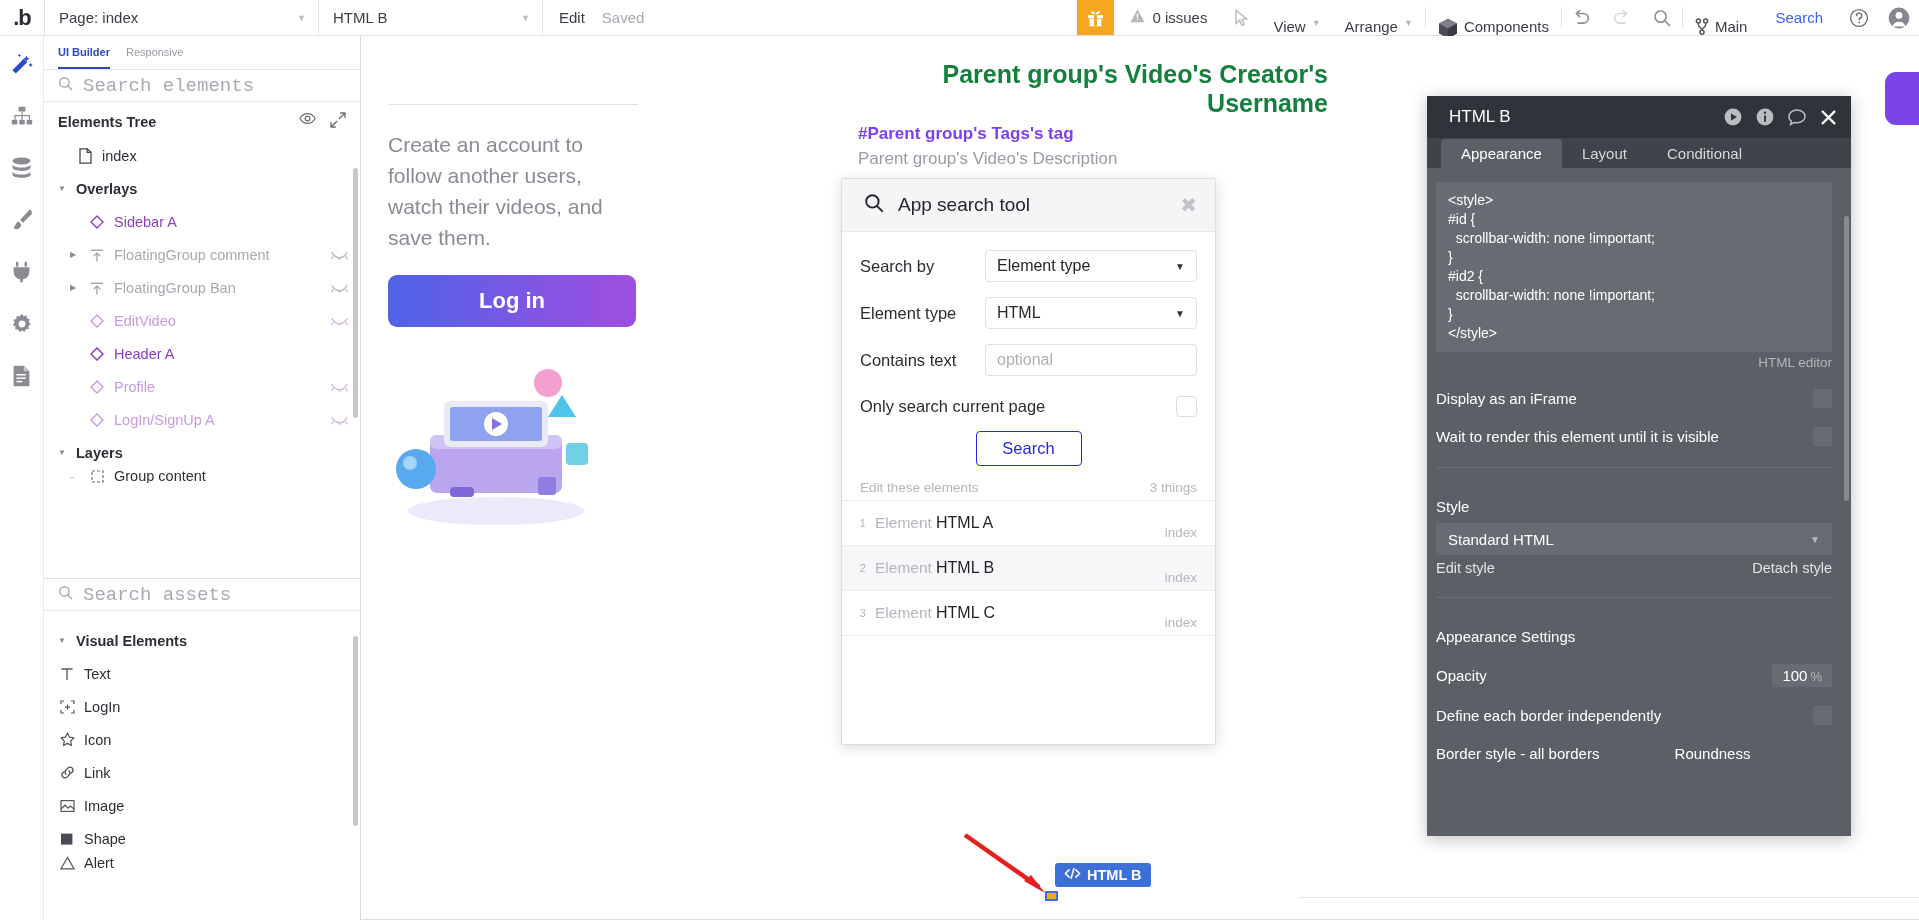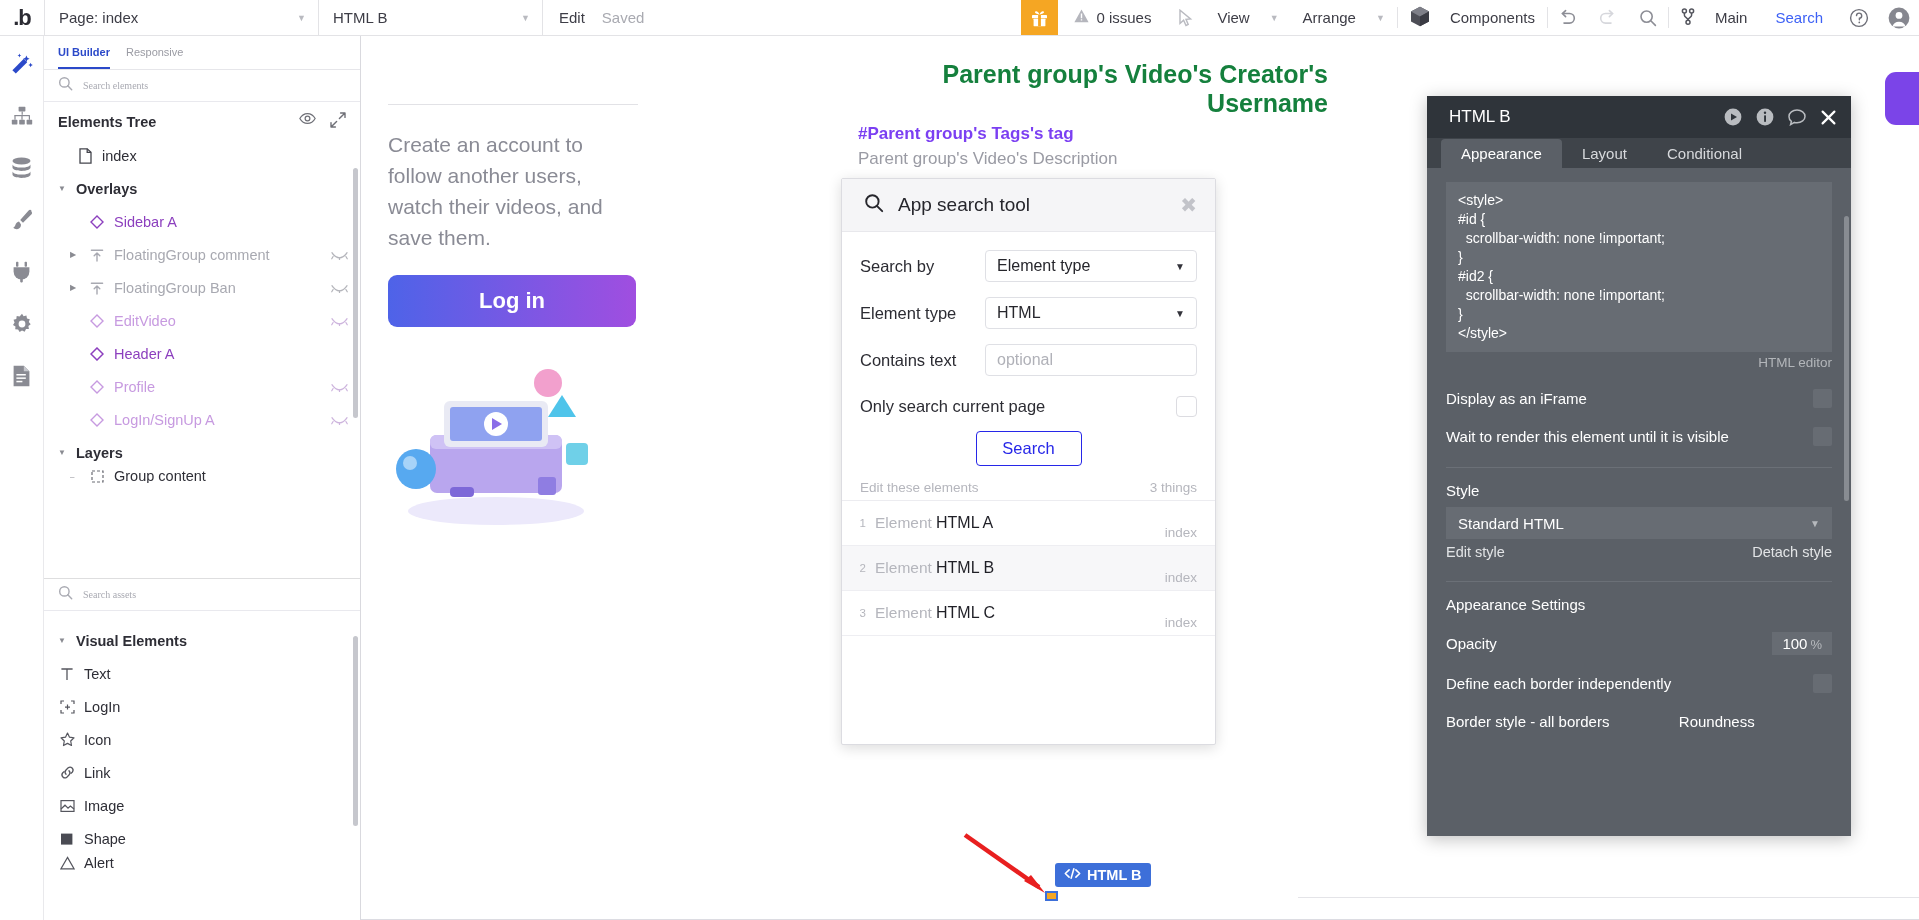--- a/index.html
+++ b/index.html
@@ -34,21 +34,21 @@
   }
   .tb-edit { border-left: 1px solid #e3e3e6; padding-left: 16px; }
   .tb-saved { color: #a9aab1; padding-left: 6px; }
   .tb-spacer { flex: 1; }
   .tb-gift {
     width: 37px; background: #f5a623; display: flex;
     align-items: center; justify-content: center; cursor: pointer;
   }
   .tb-issues { display: flex; align-items: center; gap: 7px; padding: 0 14px 0 16px; cursor: pointer; }
   .tb-sep { width: 1px; background: #e3e3e6; margin: 7px 0; }
-  .tb-menu { display: flex; align-items: center; gap: 20px; padding: 0 12px; cursor: pointer; }
+  .tb-menu { display: flex; align-items: flex-start; gap: 6px; padding: 0 12px; cursor: pointer; margin-top: 18px; }
   .tb-menu .caret { color: #b9bac0; font-size: 9px; }
   .tb-preview { color: #3d61f5; padding: 0 16px; }
   .tb-icobtn {
     width: 40px; display: flex; align-items: center; justify-content: center; cursor: pointer;
   }
 
   
   .rail {
     position: absolute; top: 36px; left: 0; width: 44px; height: 884px;
     background: #fff; border-right: 1px solid #e9e9ec;
@@ -62,22 +62,22 @@
     background: #fff; border-right: 1px solid #d9d9de; overflow: hidden;
   }
   .lp-tabs { display: flex; gap: 16px; padding: 10px 14px 0 14px; border-bottom: 1px solid #e6e6ea; height: 34px; }
   .lp-tab { font-size: 11px; color: #9a9ba3; padding-bottom: 7px; cursor: pointer; }
   .lp-tab.active { color: #2b49c9; font-weight: bold; border-bottom: 2px solid #2b49c9; }
   .lp-search {
     display: flex; align-items: center; gap: 10px; padding: 8px 14px;
     border-bottom: 1px solid #e9e9ee; height: 32px;
   }
   .lp-search input {
-    border: none; outline: none; font-size: 10px; color: #b91c1c; width: 100%;
-    font-family: Liberation Serif, serif; background: transparent;
+    border: none; outline: none; font-size: 19px; color: #b91c1c; width: 100%;
+    font-family: Liberation Mono, monospace; background: transparent;
   }
   .lp-search input::placeholder { color: #a9aab2; }
   .lp-sect-head {
     display: flex; align-items: center; justify-content: space-between;
     padding: 10px 14px 8px 14px; font-size: 14.5px; font-weight: bold; color: #2e2e36;
   }
   .lp-sect-head .acts { display: flex; gap: 14px; color: #6f7077; }
   .tree { padding: 0 0 4px 0; }
   .tree-row {
     display: flex; align-items: center; height: 33px; padding-left: 14px; padding-right: 12px;
@@ -219,33 +219,33 @@
     padding: 0 14px 0 22px; gap: 14px;
   }
   .props-title { flex: 1; font-size: 17px; color: #fff; }
   .props-ico { color: #b9bcc0; cursor: pointer; display: flex; align-items: center; }
   .props-tabs { height: 30px; background: #3f444a; display: flex; align-items: flex-end; padding-left: 14px; }
   .ptab {
     padding: 6px 20px 6px 20px; font-size: 15px; color: #d7d9dc; cursor: pointer;
     border-radius: 4px 4px 0 0;
   }
   .ptab.active { background: #5b6067; color: #fff; }
-  .props-body { padding: 14px 19px 0 19px; }
+  .props-body { padding: 14px 19px 0 9px; }
   .code-box {
     background: #676c73; padding: 9px 12px; font-size: 14px; color: #ffffff;
     line-height: 19px; white-space: pre; min-height: 150px;
   }
   .code-cap { text-align: right; font-size: 13.5px; color: #b3b6ba; margin-top: 3px; }
   .prow {
     display: flex; align-items: center; justify-content: space-between;
     margin-top: 19px; font-size: 15px; color: #ffffff;
   }
   .pchk { width: 19px; height: 19px; background: #676c73; border-radius: 2px; cursor: pointer; }
   .psep { border-top: 1px solid #6b7077; margin-top: 21px; }
-  .plabel { font-size: 15px; color: #fff; margin-top: 14px; }
+  .plabel { font-size: 15px; color: #fff; margin-top: 30px; }
   .pselect {
     margin-top: 8px; height: 32px; background: #676c73; display: flex; align-items: center;
     padding: 0 12px; font-size: 15px; color: #fff; cursor: pointer;
   }
   .pselect .caret { margin-left: auto; font-size: 10px; color: #b6b9bd; }
   .plinks { display: flex; justify-content: space-between; margin-top: 5px; font-size: 14.5px; color: #e2e4e6; }
   .plink { cursor: pointer; }
   .pnum {
     background: #676c73; padding: 3px 10px; font-size: 15px; color: #fff; cursor: text;
   }

